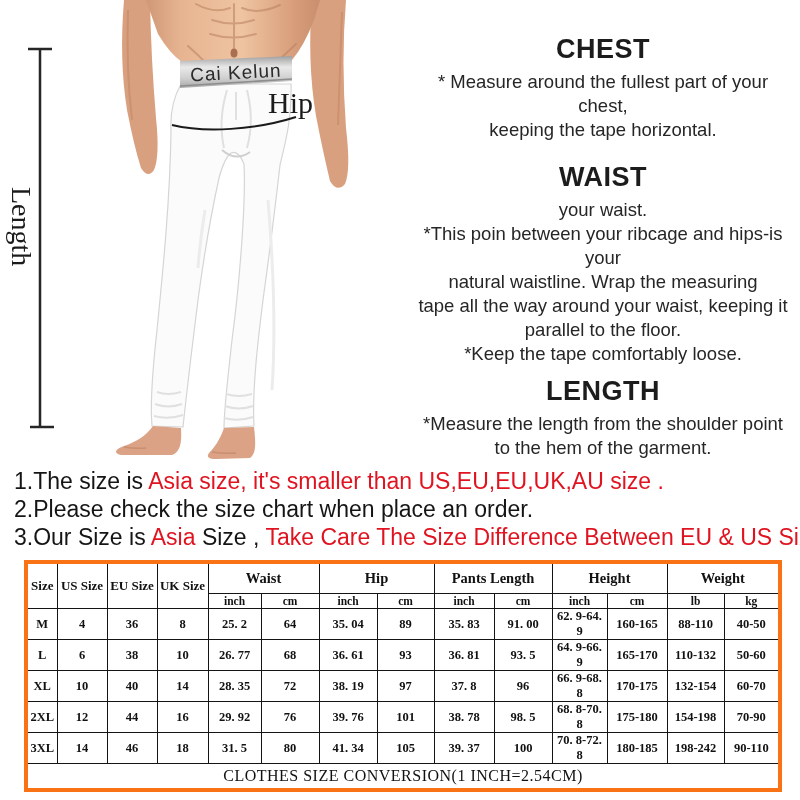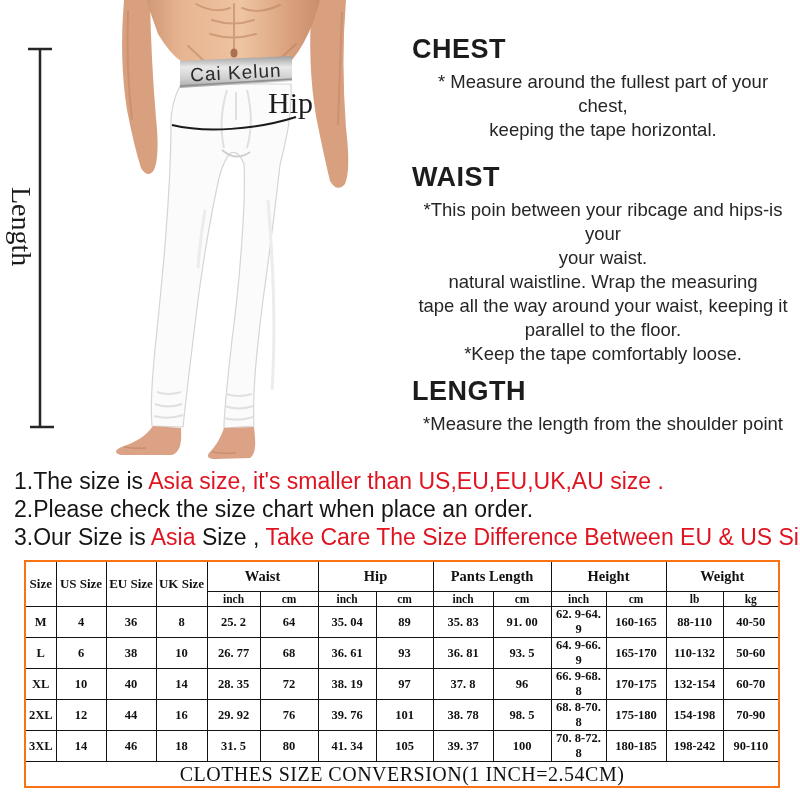--- a/index.html
+++ b/index.html
@@ -6,42 +6,42 @@
   body{width:800px;height:800px;background:#ffffff;overflow:hidden;
        font-family:"Liberation Sans",sans-serif;color:#1f1f1f;position:relative;}
   .canvas{position:absolute;inset:0;width:800px;height:800px;background:#fff;}
 
   
   .figure-area{position:absolute;left:0;top:0;width:400px;height:465px;}
 
   
   .instructions{position:absolute;left:412px;top:33px;width:382px;}
   .instructions h2{margin:0;font-size:27px;line-height:32px;font-weight:700;color:#1c1c1c;
-                   letter-spacing:0.5px;}
+                   letter-spacing:0.5px;text-align:center;}
   .instructions .lines{margin-top:5px;text-align:center;}
   .instructions .line{font-size:18.5px;line-height:24px;color:#262626;}
   .sec-waist{margin-top:19px;}
   .sec-length{margin-top:9px;}
 
   
   .notes{position:absolute;left:14px;top:467px;width:786px;z-index:3;}
   .note-line{font-size:23px;line-height:28px;color:#151515;white-space:nowrap;}
   .red{color:var(--red,#e01420);}
 
   
   table.size-chart{position:absolute;left:24px;top:560px;width:754px;border-collapse:collapse;
                    table-layout:fixed;font-family:"Liberation Serif",serif;color:#111;}
   table.size-chart th,table.size-chart td{border:1px solid #141414;text-align:center;
                    padding:0;overflow:hidden;}
-  table.size-chart{border:2px solid #f97316;}
+  table.size-chart{border:4px solid #f97316;}
   th.simple{font-size:13px;font-weight:700;height:44px;}
   th.group{font-size:14.5px;font-weight:700;height:29px;}
   th.sub{font-size:11.5px;font-weight:700;height:14px;margin-top:8px;}
   td.cell{font-size:12.5px;font-weight:700;height:18px;}
-  td.foot{font-size:20px;font-weight:400;height:24px;letter-spacing:0.5px;margin-left:41px;}
+  td.foot{font-size:16px;font-weight:400;height:24px;letter-spacing:0.5px;margin-left:41px;}
 </style>
 </head>
 <body>
 
 <div class="canvas">
 
   <div class="figure-area">
     <svg width="400" height="465" viewBox="0 0 400 465">
       <defs>
         <linearGradient id="skin" x1="0" y1="0" x2="1" y2="0">
@@ -145,33 +145,34 @@
       <h2>CHEST</h2>
       <div class="lines">
         <div class="line">* Measure around the fullest part of your chest,</div>
         <div class="line">keeping the tape horizontal.</div>
       </div>
     </section>
 
     <section class="sec-waist">
       <h2>WAIST</h2>
       <div class="lines">
+        <div class="line">your waist.</div>
         <div class="line">*This poin between your ribcage and hips-is your</div>
-        <div class="line">your waist.</div>
         <div class="line">natural waistline. Wrap the measuring</div>
         <div class="line">tape all the way around your waist, keeping it</div>
         <div class="line">parallel to the floor.</div>
         <div class="line">*Keep the tape comfortably loose.</div>
       </div>
     </section>
 
     <section class="sec-length">
       <h2>LENGTH</h2>
       <div class="lines">
         <div class="line">*Measure the length from the shoulder point</div>
+        <div class="line">to the hem of the garment.</div>
       </div>
     </section>
   </div>
 
   <div class="notes">
     <div class="note-line"><span>1.The size is </span><span class="red">Asia size, it's smaller than US,EU,EU,UK,AU size .</span></div>
     <div class="note-line"><span>2.Please check the size chart when place an order.</span></div>
     <div class="note-line"><span>3.Our Size is </span><span class="red">Asia</span><span> Size , </span><span class="red">Take Care The Size Difference Between EU &amp; US Size.</span></div>
   </div>
 

